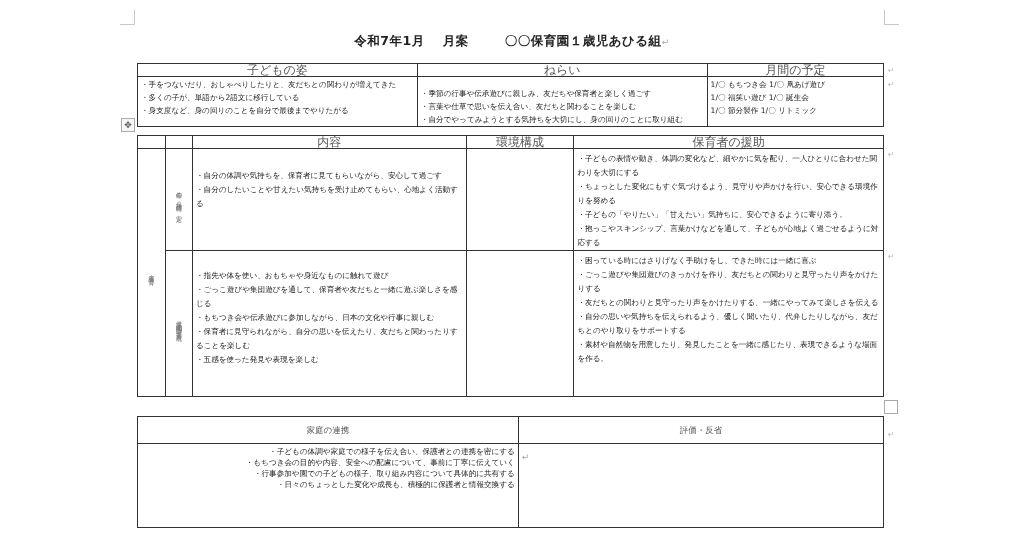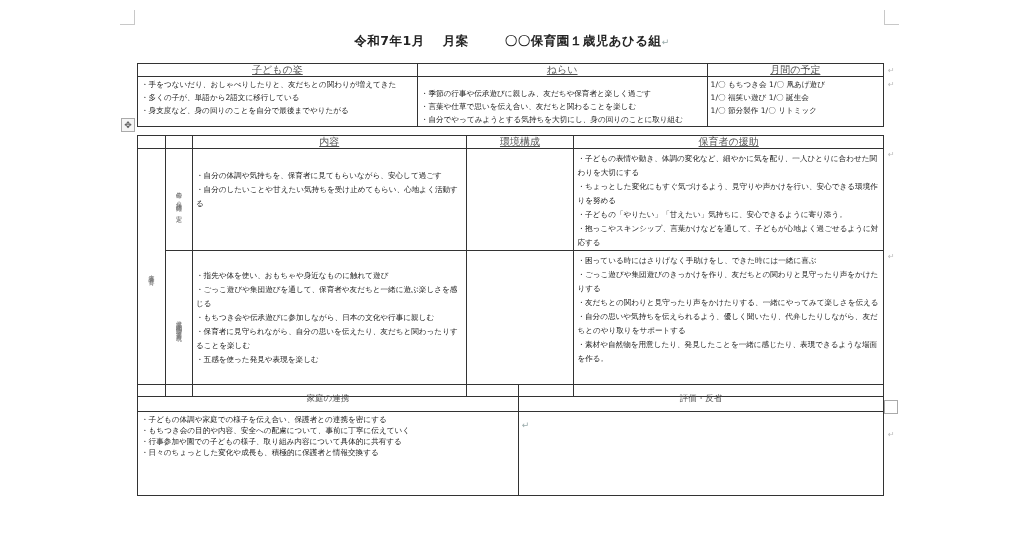--- a/index.html
+++ b/index.html
@@ -6,26 +6,26 @@
   body { width:1024px; height:536px; position:relative; overflow:hidden;
          font-family: "DejaVu Sans", "Liberation Sans", sans-serif; color:#222; }
   .corner { position:absolute; width:14px; height:14px; border-color:#c8c8c8; border-style:solid; border-width:0; }
   .corner.tl { left:120px; top:10px; border-right-width:1px; border-bottom-width:1px; }
   .corner.tr { left:884px; top:10px; border-left-width:1px; border-bottom-width:1px; }
   .title { position:absolute; left:0; width:1024px; top:33px; text-align:center; font-size:12.5px; font-weight:bold; letter-spacing:0.5px; }
   .title .gap { display:inline-block; width:18px; }
   .pm { color:#9aa; font-weight:normal; font-size:9px; }
   table { border-collapse:collapse; position:absolute; }
   td { border:1px solid #333; font-size:7.6px; line-height:14px; vertical-align:top; padding:0 3px; }
-  .hdr { text-align:center; font-family:"DejaVu Serif","Liberation Serif",serif; color:#555; font-size:10px; line-height:12px;text-decoration:underline; }
+  .hdr { text-align:center; font-family:"DejaVu Serif","Liberation Serif",serif; color:#555; font-size:12px; line-height:12px; }
   .line { white-space:nowrap; overflow:hidden; }
   .wrap { white-space:normal; }
   #top-table { left:137px; top:63px; width:747px; }
   #main-table { left:137px; top:135px; width:747px; }
-  #bottom-table { left:137px; top:384px; width:747px; }
+  #bottom-table { left:137px; top:416px; width:747px; }
   .vert { writing-mode:vertical-rl; font-size:6px; color:#777; margin:auto; letter-spacing:1px; }
   .vcell { vertical-align:middle; text-align:center; padding:0; }
   .move-handle { position:absolute; left:121px; top:118px; width:12px; height:12px; border:1px solid #aaa; font-size:9px; line-height:12px; text-align:center; color:#555; background:#f6f6f6; }
   .side-box { position:absolute; left:884px; top:400px; width:12px; height:12px; border:1px solid #aaa; }
   .pilcrow { position:absolute; font-size:8px; color:#bbb; }
   .bighdr { text-align:center; font-family:"DejaVu Serif","Liberation Serif",serif; color:#555; font-size:8.5px; vertical-align:middle; height:26px; }
 </style>
 </head>
 <body>
 
@@ -132,21 +132,21 @@
   <colgroup>
       <col style="width:381px">
       <col style="width:366px">
     </colgroup>
   <tbody>
       <tr>
     <td class="bighdr">家庭の連携</td>
     <td class="bighdr">評価・反省</td>
   </tr>
   <tr style="height:84px;">
-    <td style="line-height:11px; padding-top:2px;">
+    <td style="line-height:11px; padding-top:2px;text-align:right;">
       <div class="line">・子どもの体調や家庭での様子を伝え合い、保護者との連携を密にする</div>
       <div class="line">・もちつき会の目的や内容、安全への配慮について、事前に丁寧に伝えていく</div>
       <div class="line">・行事参加や園での子どもの様子、取り組み内容について具体的に共有する</div>
       <div class="line">・日々のちょっとした変化や成長も、積極的に保護者と情報交換する</div>
     </td>
     <td style="padding-top:6px;">
       <span class="pm">↵</span>
       <span></span>
     </td>
   </tr>

